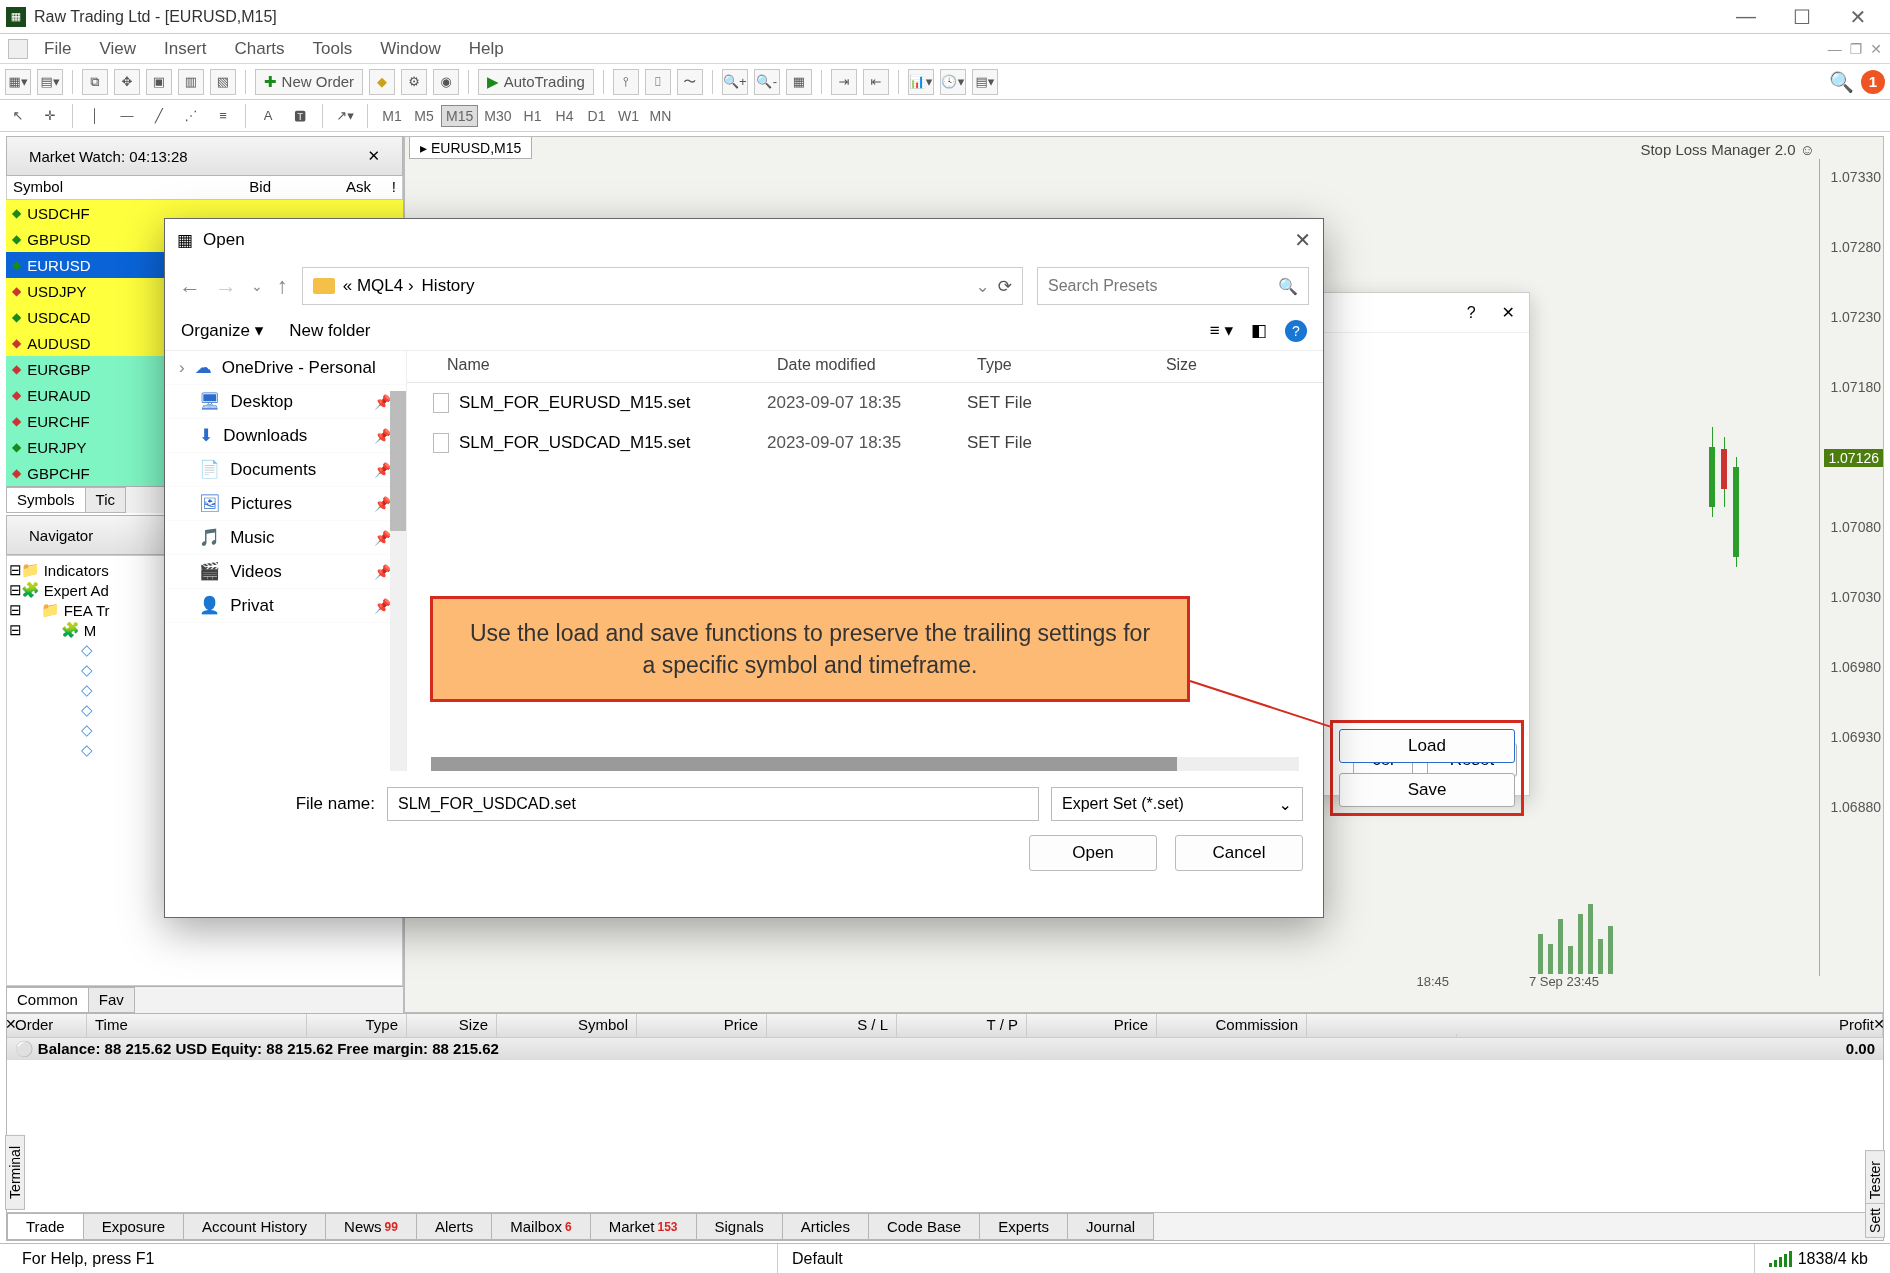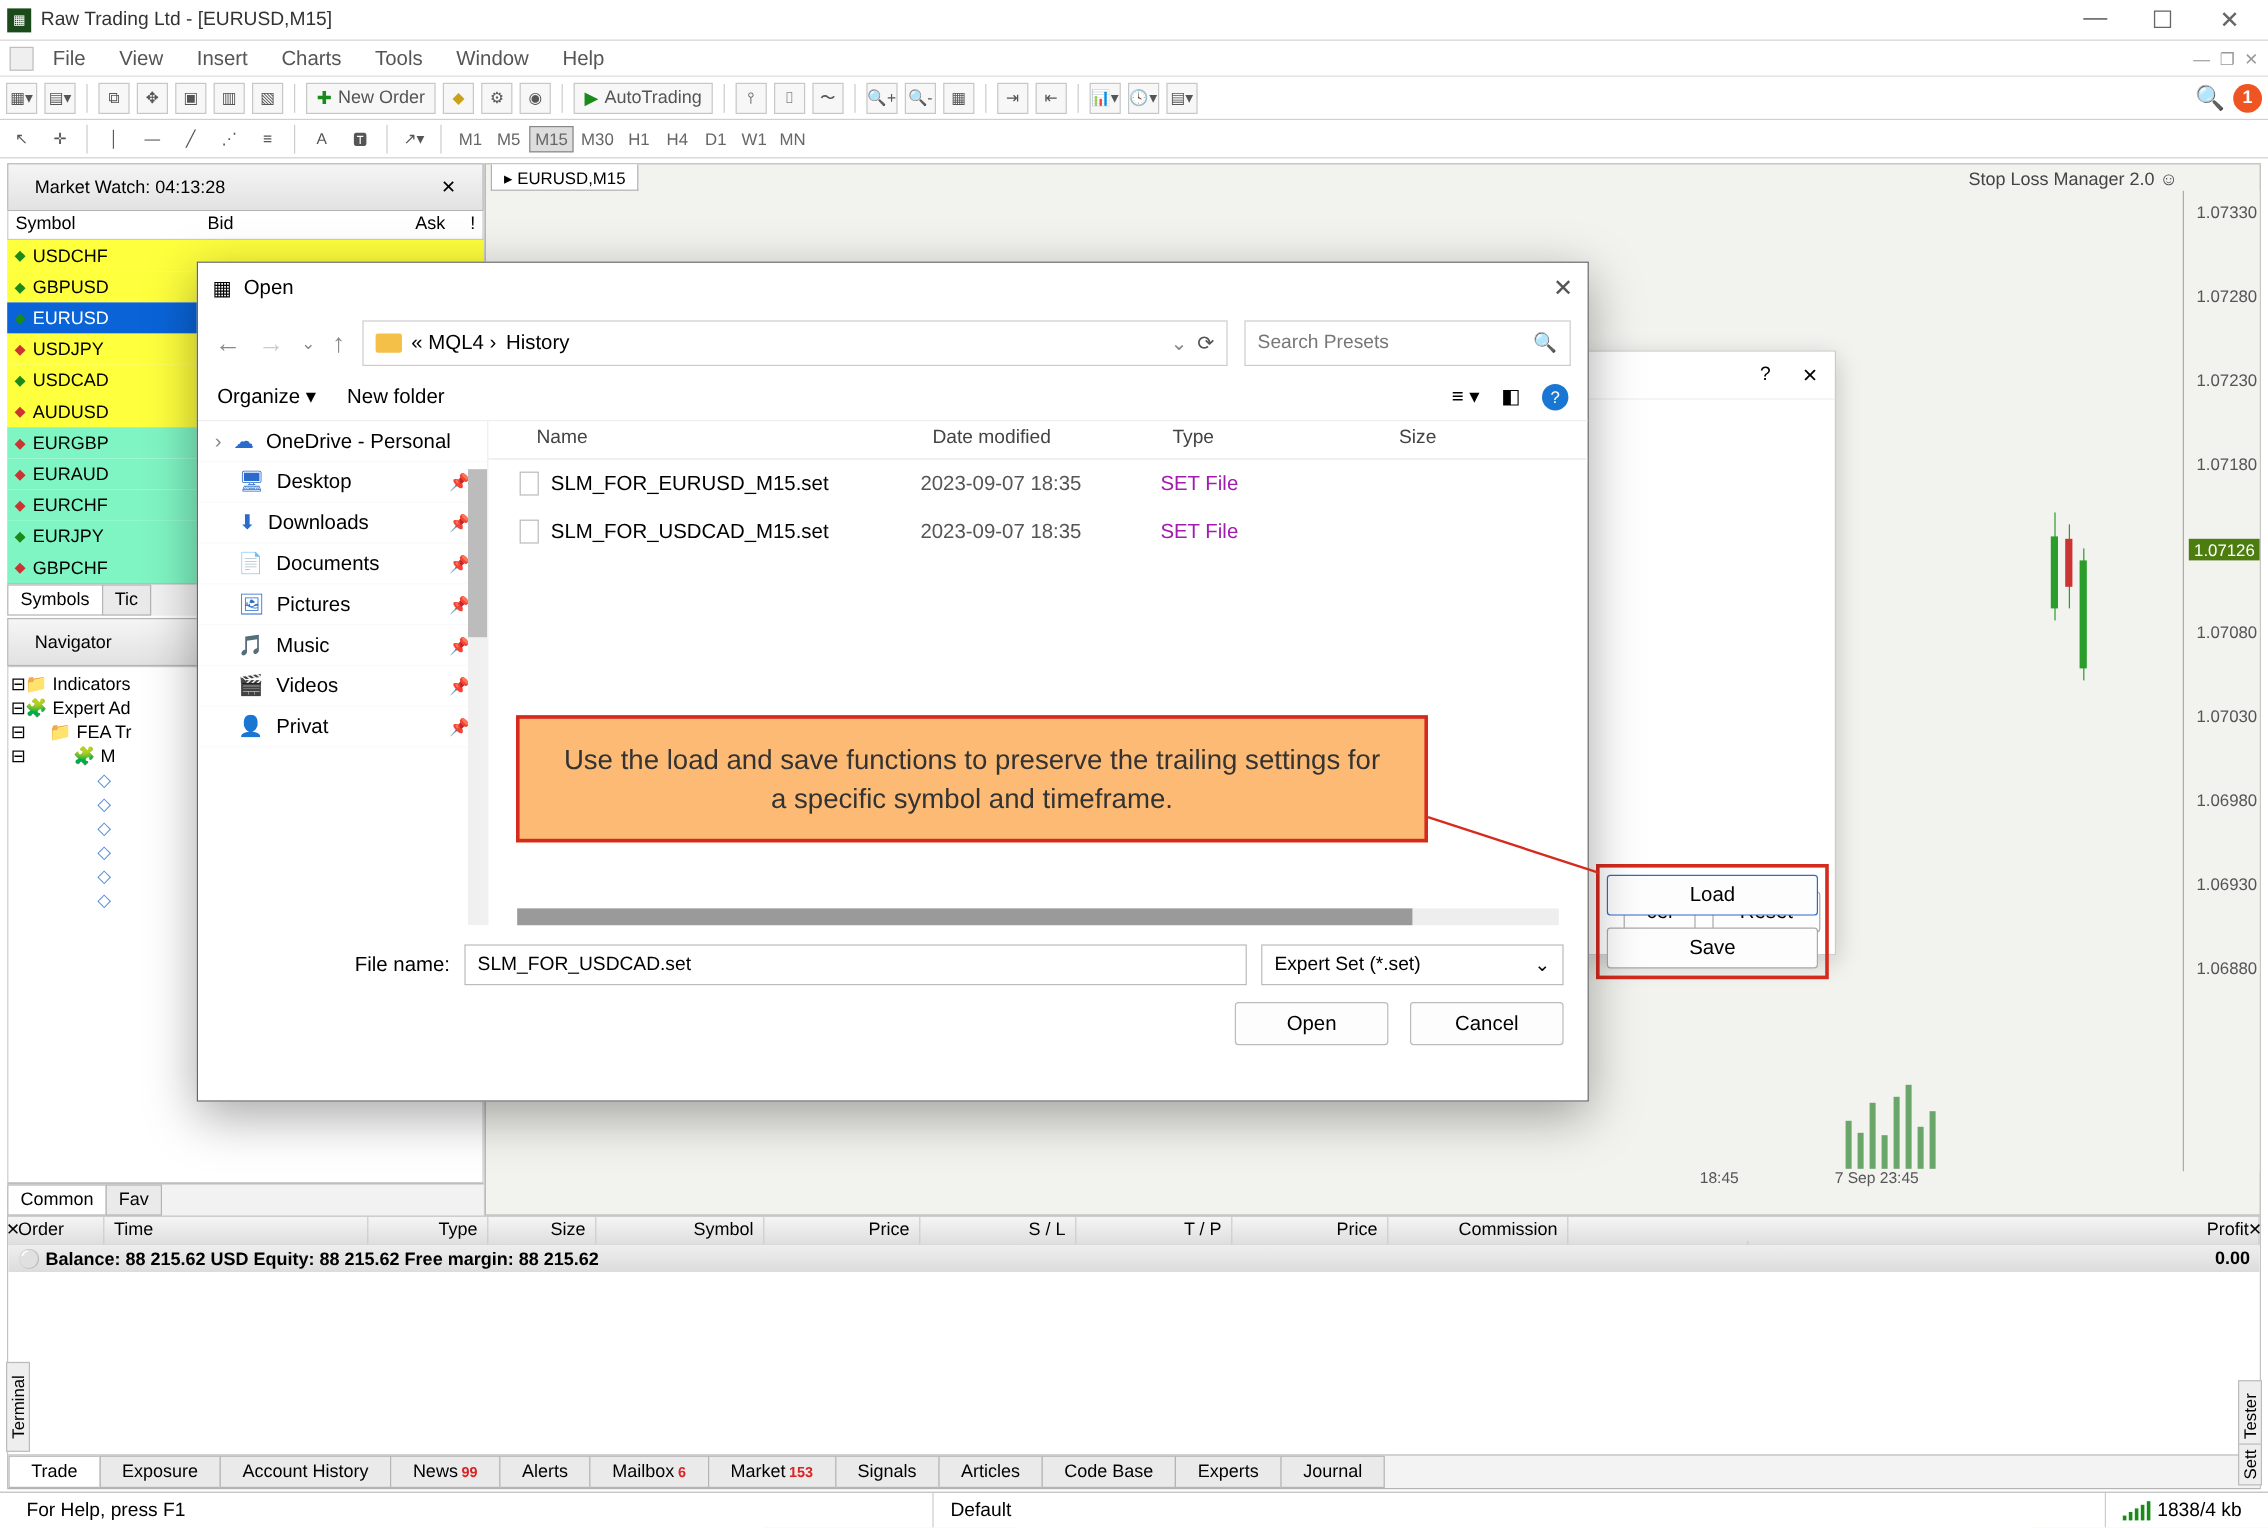--- a/index.html
+++ b/index.html
@@ -104,21 +104,21 @@
 .fd-side-scroll{position:absolute; right:0; top:40px; bottom:0; width:16px; background:#f0f0f0;}
 .fd-side-thumb{position:absolute; right:0; top:40px; width:16px; height:140px; background:#bcbcbc;}
 .qa-row { display:flex; align-items:center; padding:6px 14px; gap:10px; font-size:17px; border-bottom:1px solid #fafafa;}
 .qa-pin { margin-left:auto; color:#888; font-size:14px;}
 .fd-list { flex:1; position:relative;}
 .fd-cols { display:flex; height:32px; border-bottom:1px solid #e6e6e6; font-size:16px; color:#444;}
 .fd-cols div { padding:5px 10px;}
 .fd-row { display:flex; height:40px; align-items:center; font-size:17px;}
 .fd-row .c1 { width:360px; padding-left:26px; display:flex; gap:10px; align-items:center;}
 .fd-row .c2 { width:200px; color:#555;}
-.fd-row .c3 { width:160px; color:#a21caf;}
+.fd-row .c3 { width:160px; color:#404040;}
 .fd-hscroll { position:absolute; bottom:0; left:24px; right:24px; height:14px; background:#eee;}
 .fd-hscroll .thumb{ height:14px; width:86%; background:#9a9a9a;}
 .fd-bottom { padding:16px 20px 20px; display:flex; flex-direction:column; gap:14px;}
 .fd-fn-row { display:flex; align-items:center; gap:12px;}
 .fd-input { flex:1; height:34px; border:1px solid #bbb; padding:0 10px; font-size:16px;}
 .fd-select { width:252px; height:34px; border:1px solid #bbb; padding:0 10px; font-size:16px; display:flex; align-items:center;}
 .fd-actions { display:flex; gap:18px; justify-content:flex-end;}
 .fd-actbtn { width:128px; height:36px; border:1px solid #bbb; background:#fdfdfd; font-size:17px; border-radius:3px;}
 
 
@@ -230,21 +230,21 @@
 <div class="content">
   <div class="upper">
 
     <div class="left-col">
       <div class="panel-title">
         <span>Market Watch: 04:13:28</span>
           <span class="x">✕</span>
       </div>
       <div class="mw-head">
         <div style="width:160px">Symbol</div>
-        <div style="width:110px; ">Bid</div>
+        <div style="width:110px; text-align:right">Bid</div>
         <div style="width:100px; text-align:right">Ask</div>
         <div style="flex:1; text-align:right">!</div>
       </div>
       <div id="mw-rows">
           <div class="sym-row sym-yellow">
             <span class="arrow" style="color:#1a8a1a">◆</span>
             <span>USDCHF</span>
           </div>
           <div class="sym-row sym-yellow">
             <span class="arrow" style="color:#1a8a1a">◆</span>

